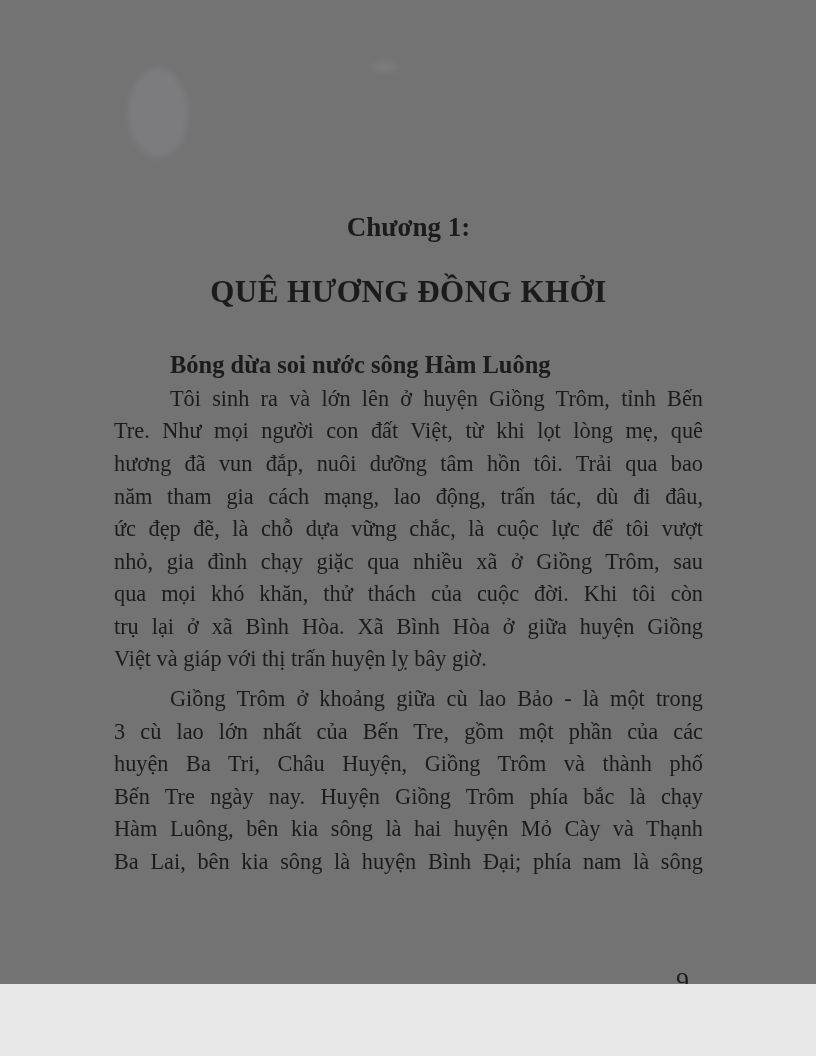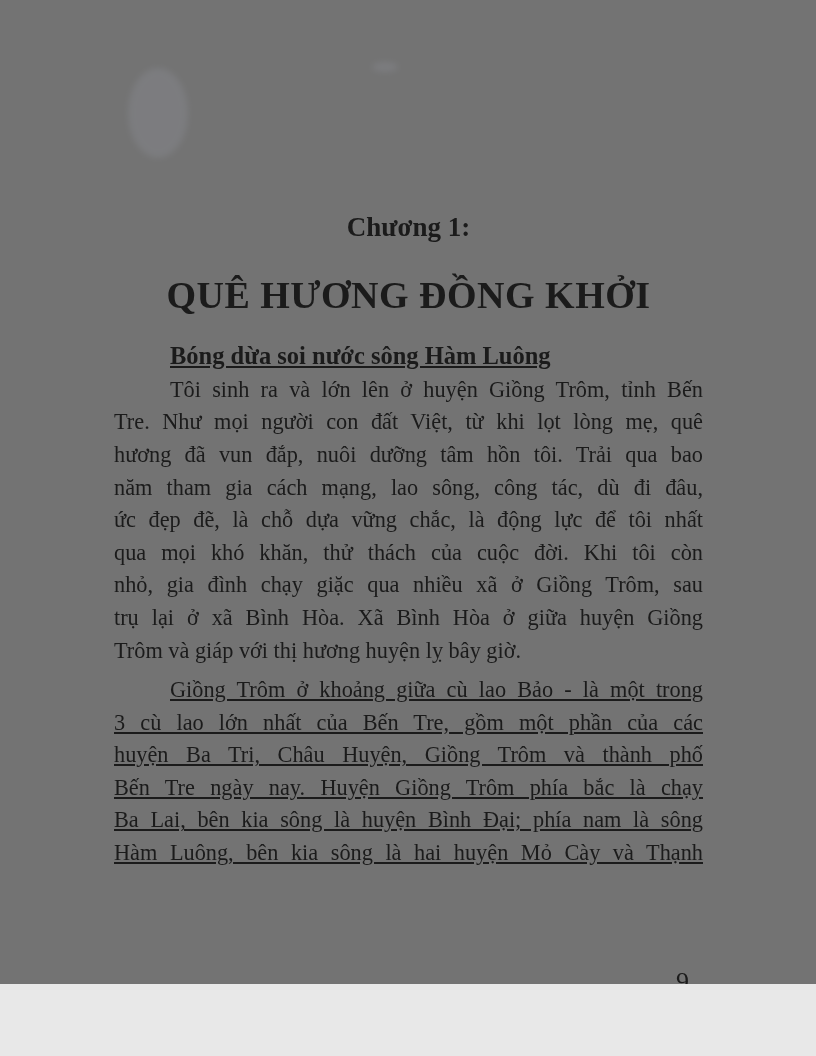--- a/index.html
+++ b/index.html
@@ -23,35 +23,34 @@
   .chapter-label {
     margin-top: 213px;
     text-align: center;
     font-size: 27px;
     font-weight: bold;
     line-height: 1.1;
   }
   .chapter-title {
     margin-top: 31px;
     text-align: center;
-    font-size: 38px;
+    font-size: 31px;
     font-weight: bold;
     line-height: 1.15;
     letter-spacing: 0.5px;
   }
   .section-heading {
-    margin-top: 24px;
+    margin-top: 41px;
     font-size: 24.5px;
     font-weight: bold;
     line-height: 1.2;
     text-indent: 56px;
-    text-decoration: underline;
   }
   .body-text { margin-top: 3px; }
-  .paragraph + .paragraph { margin-top: 7px; text-decoration: underline; }
+  .paragraph + .paragraph { margin-top: 7px; }
   .line {
     font-size: 22.3px;
     line-height: 32.6px;
     text-align: justify;
     text-align-last: justify;
     white-space: nowrap;
   }
   .line.first-line { text-indent: 56px; }
   .line.unjustified-last { text-align-last: left; white-space: normal; }
   .page-number {
@@ -84,32 +83,32 @@
 
     <div class="chapter-title">QUÊ HƯƠNG ĐỒNG KHỞI</div>
 
     <div class="section-heading">Bóng dừa soi nước sông Hàm Luông</div>
 
     <div class="body-text" id="body-text">
         <div class="paragraph">
           <div class="line first-line">Tôi sinh ra và lớn lên ở huyện Giồng Trôm, tỉnh Bến</div>
           <div class="line">Tre. Như mọi người con đất Việt, từ khi lọt lòng mẹ, quê</div>
           <div class="line">hương đã vun đắp, nuôi dưỡng tâm hồn tôi. Trải qua bao</div>
-          <div class="line">năm tham gia cách mạng, lao sông, công tác, dù đi đâu,</div>
-          <div class="line">ức đẹp đẽ, là chỗ dựa vững chắc, là động lực để tôi nhất</div>
+          <div class="line">năm tham gia cách mạng, lao động, trấn tác, dù đi đâu,</div>
+          <div class="line">ức đẹp đẽ, là chỗ dựa vững chắc, là cuộc lực để tôi vượt</div>
+          <div class="line">nhỏ, gia đình chạy giặc qua nhiều xã ở Giồng Trôm, sau</div>
           <div class="line">qua mọi khó khăn, thử thách của cuộc đời. Khi tôi còn</div>
-          <div class="line">nhỏ, gia đình chạy giặc qua nhiều xã ở Giồng Trôm, sau</div>
           <div class="line">trụ lại ở xã Bình Hòa. Xã Bình Hòa ở giữa huyện Giồng</div>
-          <div class="line unjustified-last">Trôm và giáp với thị hương huyện lỵ bây giờ.</div>
+          <div class="line unjustified-last">Việt và giáp với thị trấn huyện lỵ bây giờ.</div>
         </div>
         <div class="paragraph">
           <div class="line first-line">Giồng Trôm ở khoảng giữa cù lao Bảo - là một trong</div>
           <div class="line">3 cù lao lớn nhất của Bến Tre, gồm một phần của các</div>
           <div class="line">huyện Ba Tri, Châu Huyện, Giồng Trôm và thành phố</div>
           <div class="line">Bến Tre ngày nay. Huyện Giồng Trôm phía bắc là chạy</div>
+          <div class="line">Hàm Luông, bên kia sông là hai huyện Mỏ Cày và Thạnh</div>
           <div class="line">Ba Lai, bên kia sông là huyện Bình Đại; phía nam là sông</div>
-          <div class="line">Hàm Luông, bên kia sông là hai huyện Mỏ Cày và Thạnh</div>
         </div>
       </div>
   </div>
 
   <div class="page-number">9</div>
 </div>
 
 </body></html>

